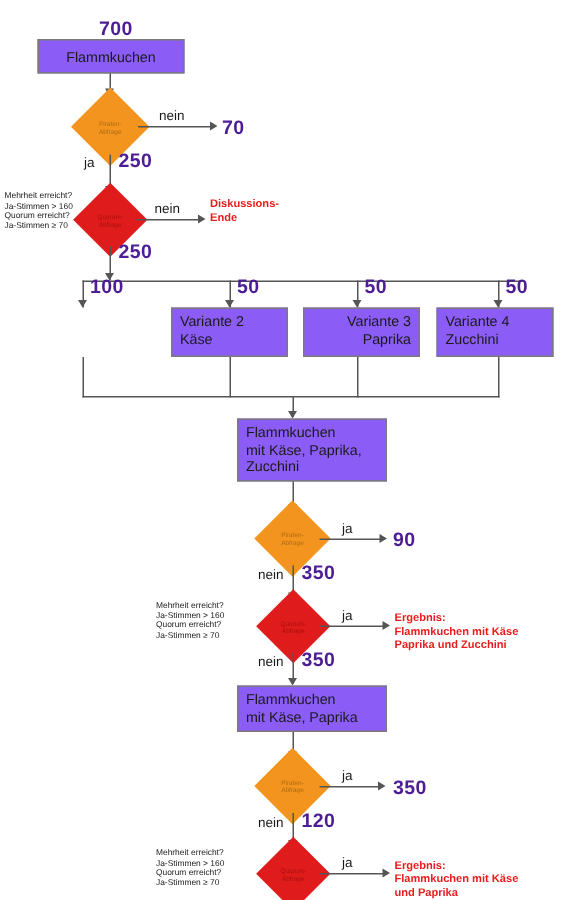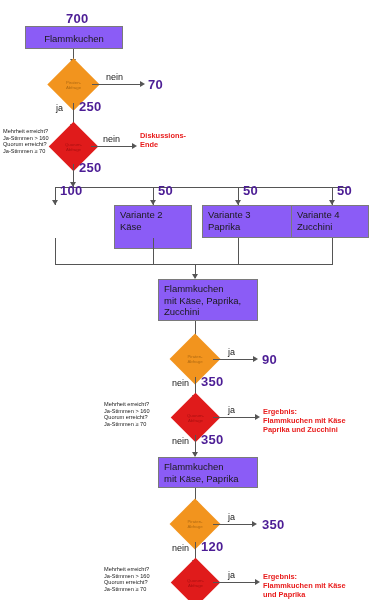--- a/index.html
+++ b/index.html
@@ -179,23 +179,23 @@
   <div class="num" style="left:158px; top:183px;">50</div>
 
   <div class="ln-v" style="left:238px; top:187px; height:18px;"></div>
   <div class="arrow-d" style="left:235px; top:200px;"></div>
   <div class="num" style="left:243px; top:183px;">50</div>
 
   <div class="ln-v" style="left:332px; top:187px; height:18px;"></div>
   <div class="arrow-d" style="left:329px; top:200px;"></div>
   <div class="num" style="left:337px; top:183px;">50</div>
 
-  <div class="box" style="left:114px; top:205px; width:78px; height:44px;">Variante 2
+  <div class="box" style="left:114px; top:205px; width:78px; height:33px;">Variante 2
     Käse</div>
-  <div class="box" style="left:202px; top:205px; width:90px; height:33px;">Variante 3
+  <div class="box" style="left:202px; top:205px; width:78px; height:33px;text-align:right;">Variante 3
     Paprika</div>
   <div class="box" style="left:291px; top:205px; width:78px; height:33px;">Variante 4
     Zucchini</div>
 
   <div class="ln-v" style="left:55px; top:238px; height:27px;"></div>
   <div class="ln-v" style="left:153px; top:238px; height:27px;"></div>
   <div class="ln-v" style="left:238px; top:238px; height:27px;"></div>
   <div class="ln-v" style="left:332px; top:238px; height:27px;"></div>
   <div class="ln-h" style="left:55px; top:264px; width:278px;"></div>
 

